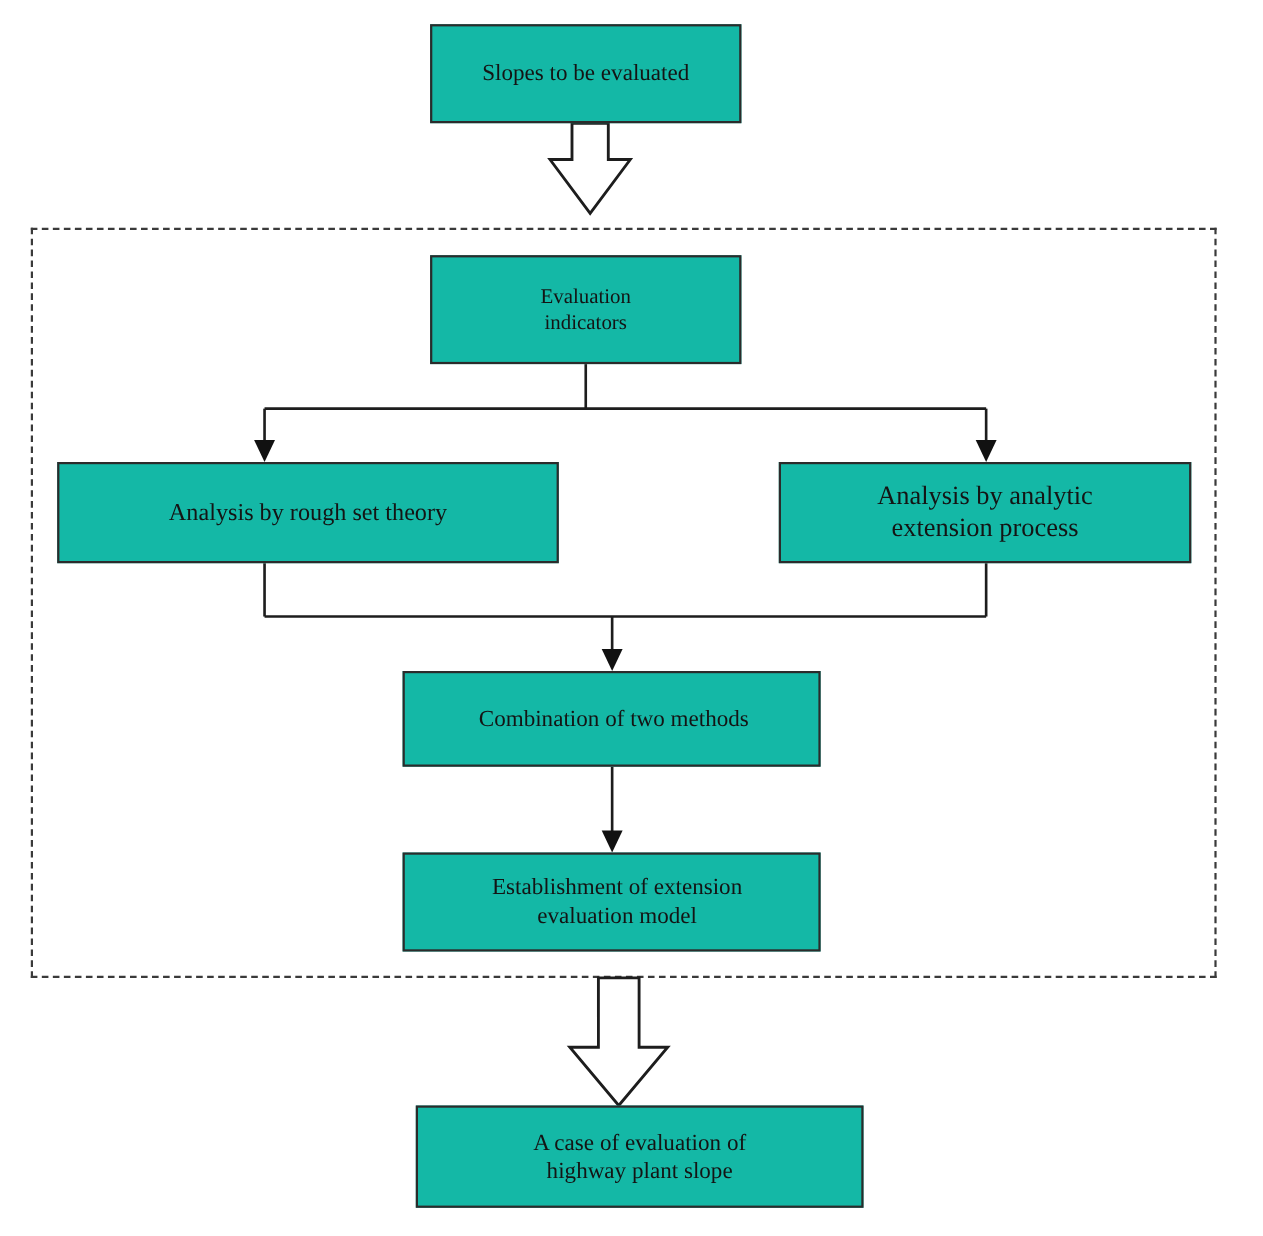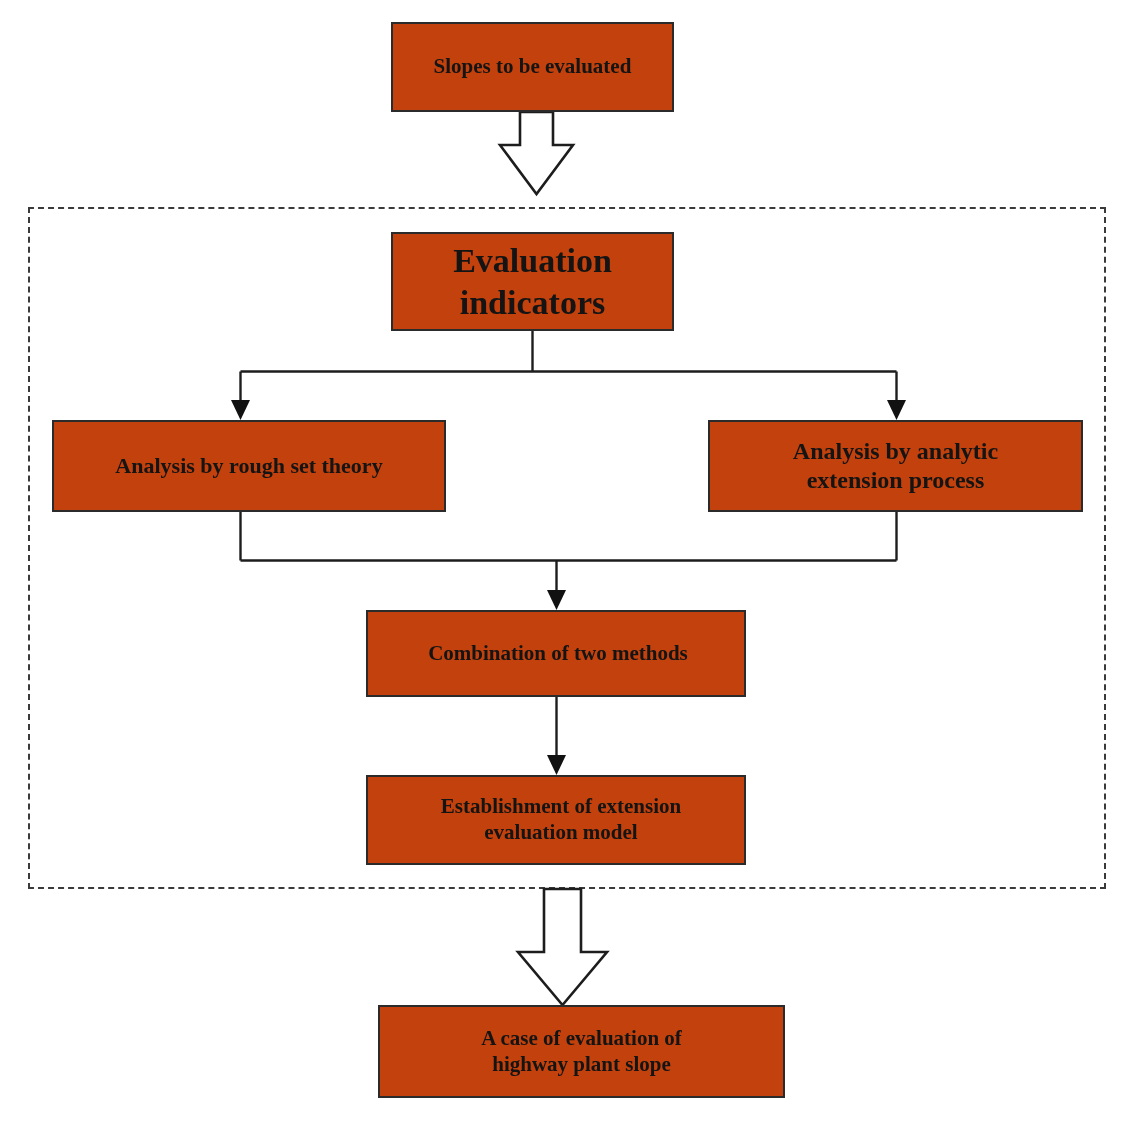--- a/index.html
+++ b/index.html
@@ -15,30 +15,29 @@
     position: relative;
     width: 1148px;
     height: 1124px;
     background: #ffffff;
     overflow: hidden;
   }
   .node {
     position: absolute;
     box-sizing: border-box;
     border: 2px solid #2b2b2b;
-    background: #c2410c;
+    background: #14b8a6;
     display: flex;
     align-items: center;
     justify-content: center;
     text-align: center;
     line-height: 1.22;
     color: #141414;
     white-space: pre-line;
     padding: 2px 6px;
-    font-weight: bold;
   }
   .dashed-group {
     position: absolute;
     box-sizing: border-box;
     border: 2px dashed #3a3a3a;
     background: transparent;
   }
   svg.wires {
     position: absolute;
     left: 0;
@@ -58,21 +57,21 @@
     stroke: none;
   }
   .block-arrow {
     fill: #ffffff;
     stroke: #1d1d1d;
     stroke-width: 2.6;
     stroke-linejoin: miter;
   }
   
   #node-top          { font-size: 21px; }
-  #node-indicators   { font-size: 34px; }
+  #node-indicators   { font-size: 19px; }
   #node-rough        { font-size: 22px; }
   #node-ahp          { font-size: 24px; }
   #node-combination  { font-size: 21px; }
   #node-model        { font-size: 21px; padding-left: 16px; }
   #node-case         { font-size: 21px; }
 </style>
 </head>
 <body>
 
 <div id="canvas">
@@ -100,21 +99,21 @@
     <polygon class="solid-head" points="556.5,775 547,755 566,755"></polygon>
 
     <polygon class="block-arrow" points="544,889 581,889 581,952 607,952 562.5,1005 518,952 544,952"></polygon>
   </svg>
 
   <div class="node" id="node-top" style="left:391px; top:22px; width:283px; height:90px;">Slopes to be evaluated</div>
 
   <div class="node" id="node-indicators" style="left:391px; top:232px; width:283px; height:99px;">Evaluation
 indicators</div>
 
-  <div class="node" id="node-rough" style="left:52px; top:420px; width:394px; height:92px;">Analysis by rough set theory</div>
+  <div class="node" id="node-rough" style="left:52px; top:420px; width:456px; height:92px;">Analysis by rough set theory</div>
 
   <div class="node" id="node-ahp" style="left:708px; top:420px; width:375px; height:92px;">Analysis by analytic
 extension process</div>
 
   <div class="node" id="node-combination" style="left:366px; top:610px; width:380px; height:87px;padding-left:10px;">Combination of two methods</div>
 
   <div class="node" id="node-model" style="left:366px; top:775px; width:380px; height:90px;">Establishment of extension
 evaluation model</div>
 
   <div class="node" id="node-case" style="left:378px; top:1005px; width:407px; height:93px;">A case of evaluation of

